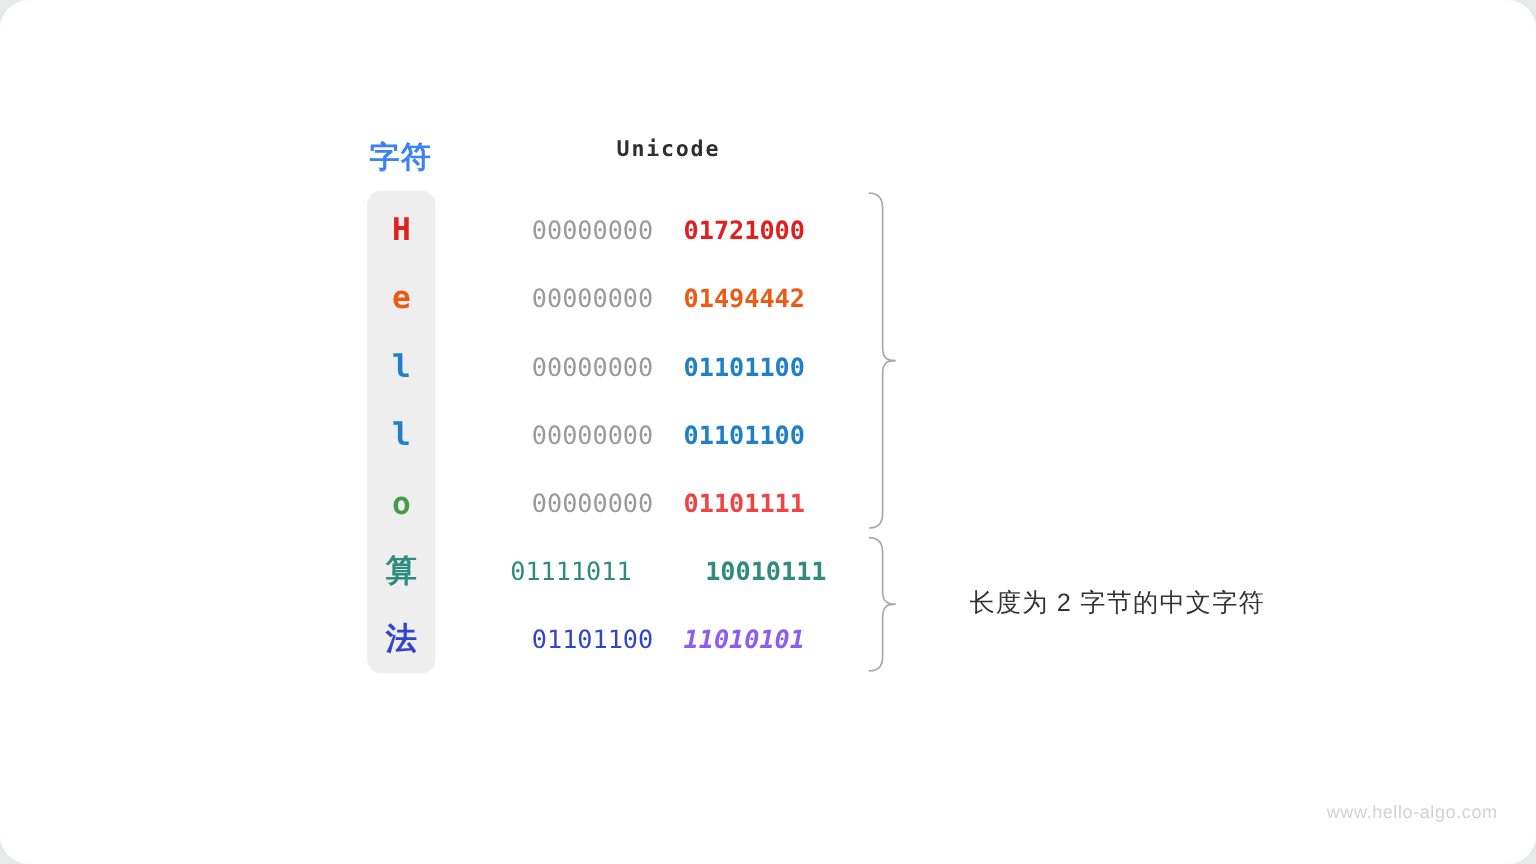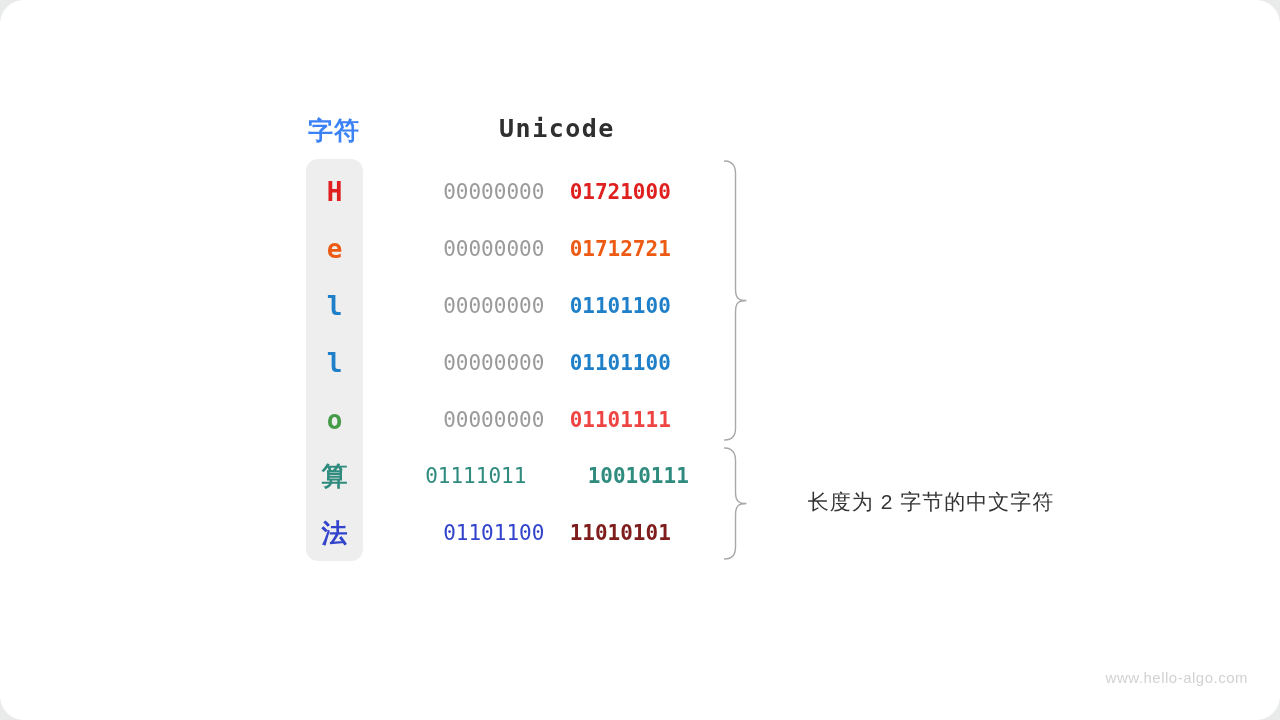--- a/index.html
+++ b/index.html
@@ -67,21 +67,21 @@
     color: #3b82f6;
     letter-spacing: 1px;
   }
   .hdr-unicode {
     position: absolute;
     left: 404px;
     top: 114px;
     width: 306px;
     text-align: center;
     font-family: "DejaVu Sans Mono", "Liberation Mono", monospace;
-    font-size: 25px;
+    font-size: 18px;
     font-weight: bold;
     color: #2f2f2f;
     letter-spacing: 1.5px;
   }
 
   
   .char-column {
     position: absolute;
     left: 306px;
     top: 159px;
@@ -193,26 +193,26 @@
         <div class="char-cell latin" style="top: 175px; color: rgb(224, 31, 31);">H</div>
         <div class="char-cell latin" style="top: 232px; color: rgb(236, 90, 19);">e</div>
         <div class="char-cell latin" style="top: 289px; color: rgb(31, 128, 201);">l</div>
         <div class="char-cell latin" style="top: 346px; color: rgb(31, 128, 201);">l</div>
         <div class="char-cell latin" style="top: 403px; color: rgb(70, 155, 73);">o</div>
         <div class="char-cell cjk" style="top: 459px; color: rgb(46, 139, 126);">算</div>
         <div class="char-cell cjk" style="top: 516px; color: rgb(51, 68, 204);">法</div>
       </div>
     <div id="bin-rows">
         <div class="bin-row" style="top: 175px;"><span class="bin-hi">00000000</span><span>  </span><span class="bin-lo" style="color: rgb(224, 31, 31);">01721000</span></div>
-        <div class="bin-row" style="top: 232px;"><span class="bin-hi">00000000</span><span>  </span><span class="bin-lo" style="color: rgb(236, 90, 19);">01712721</span></div>
+        <div class="bin-row" style="top: 232px;"><span class="bin-hi">00000000</span><span>  </span><span class="bin-lo" style="color: rgb(236, 90, 19);">01494442</span></div>
         <div class="bin-row" style="top: 289px;"><span class="bin-hi">00000000</span><span>  </span><span class="bin-lo" style="color: rgb(31, 128, 201);">01101100</span></div>
         <div class="bin-row" style="top: 346px;"><span class="bin-hi">00000000</span><span>  </span><span class="bin-lo" style="color: rgb(31, 128, 201);">01101100</span></div>
         <div class="bin-row" style="top: 403px;"><span class="bin-hi">00000000</span><span>  </span><span class="bin-lo" style="color: #ef4444;">01101111</span></div>
         <div class="bin-row" style="top: 459px;"><span class="bin-hi bold" style="color: rgb(46, 139, 126);">01111011</span><span>  </span><span class="bin-lo" style="color: rgb(46, 139, 126); margin-left: 36px;">10010111</span></div>
-        <div class="bin-row" style="top: 516px;"><span class="bin-hi bold" style="color: rgb(51, 68, 204);">01101100</span><span>  </span><span class="bin-lo" style="color: #7f1d1d;">11010101</span></div>
+        <div class="bin-row" style="top: 516px;"><span class="bin-hi bold" style="color: rgb(51, 68, 204);">01101100</span><span>  </span><span class="bin-lo" style="color: #8b5cf6; font-style: italic;">11010101</span></div>
       </div>
     <div id="braces">
         <svg class="brace" width="26" height="281" style="left: 722px; top: 160px;">
           <path d="M 2.6 1 C 13.52 1, 13.52 11, 13.52 13 L 13.52 129.5 C 13.52 139.5, 18.2 140.5, 24.439999999999998 140.5 C 18.2 140.5, 13.52 141.5, 13.52 151.5 L 13.52 268 C 13.52 270, 13.52 280, 2.6 280" fill="none" stroke="#a8a8a8" stroke-width="1.4" stroke-linecap="round"></path>
         </svg>
         <svg class="brace" width="26" height="113" style="left: 722px; top: 447px;">
           <path d="M 2.6 1 C 13.52 1, 13.52 11, 13.52 13 L 13.52 45.5 C 13.52 55.5, 18.2 56.5, 24.439999999999998 56.5 C 18.2 56.5, 13.52 57.5, 13.52 67.5 L 13.52 100 C 13.52 102, 13.52 112, 2.6 112" fill="none" stroke="#a8a8a8" stroke-width="1.4" stroke-linecap="round"></path>
         </svg>
       </div>
     <div id="annots">

